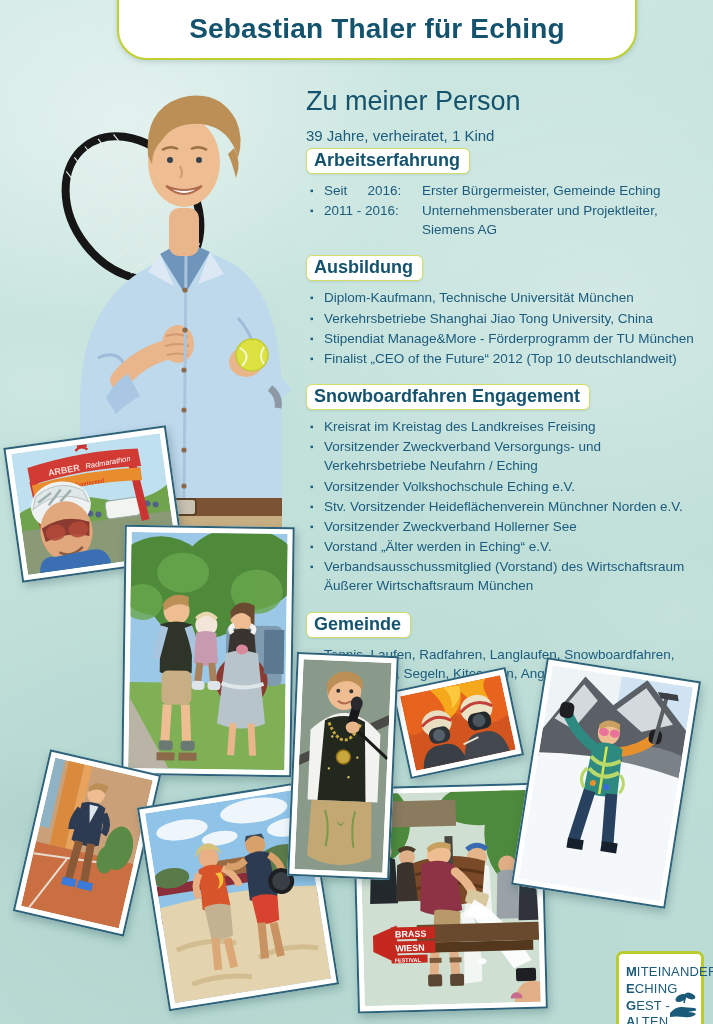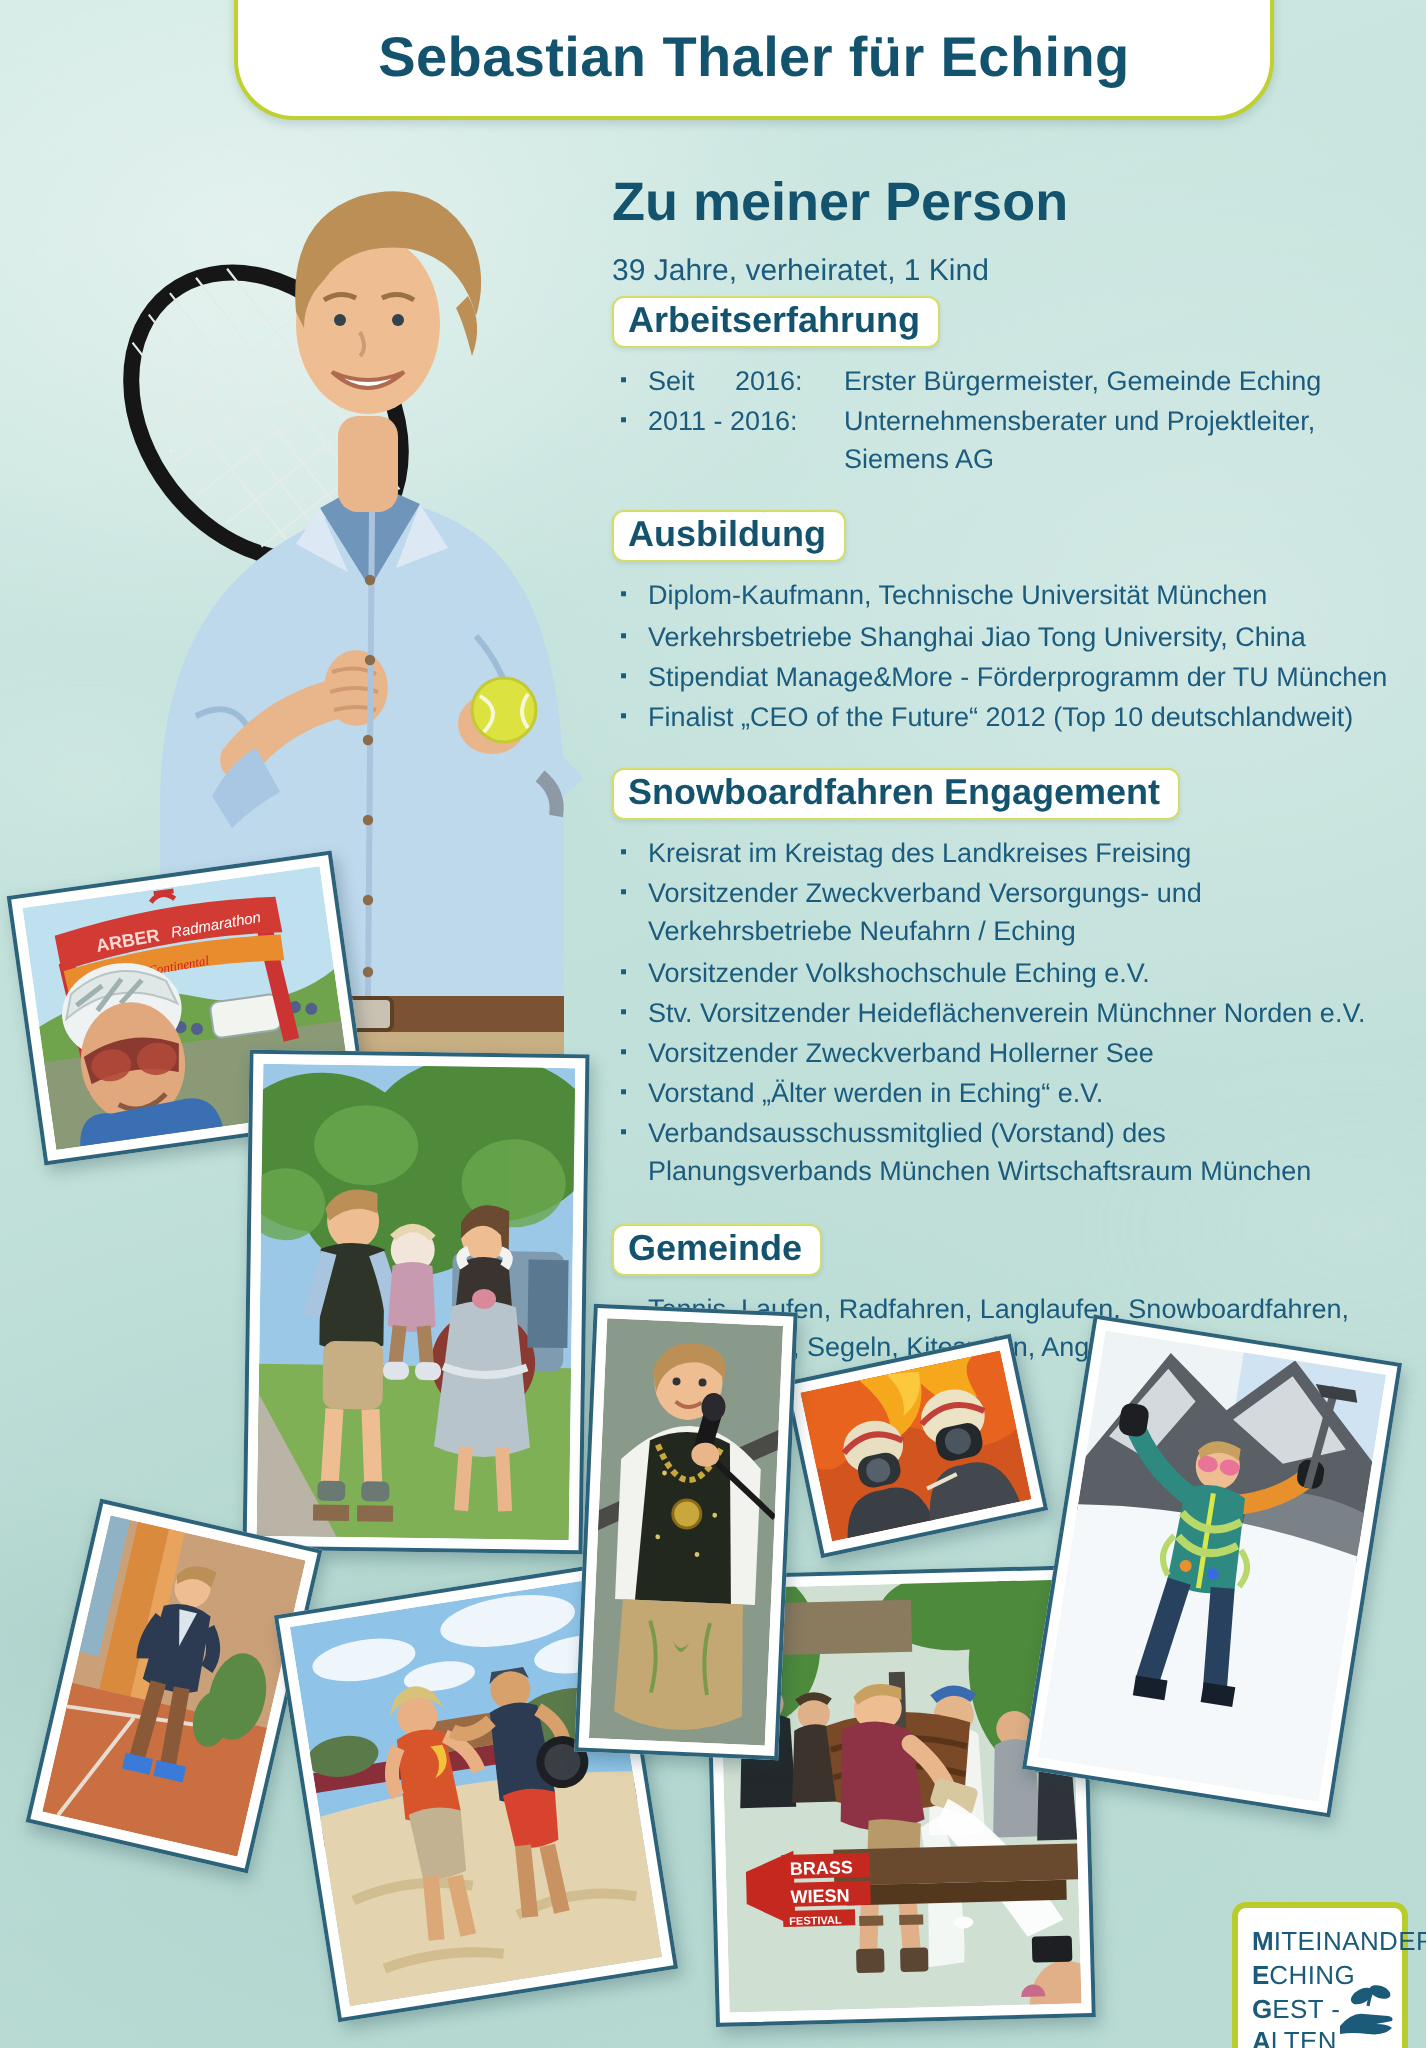--- a/index.html
+++ b/index.html
@@ -16,21 +16,21 @@
       radial-gradient(140px 90px at 6% 38%, rgba(255,255,255,.35), transparent 70%),
       radial-gradient(160px 110px at 4% 80%, rgba(140,180,173,.4), transparent 70%),
       radial-gradient(220px 140px at 95% 60%, rgba(255,255,255,.25), transparent 70%);}
   
   .header-pill{position:absolute;left:117px;top:-32px;width:520px;height:92px;background:#ffffff;
     border:2.5px solid #bfd02f;border-radius:30px;display:flex;align-items:flex-end;justify-content:center;
     padding-bottom:13px;box-sizing:border-box;box-shadow:0 2px 5px rgba(40,80,90,.18);z-index:6;}
   .header-pill h1{margin:0;font-size:28px;font-weight:700;color:#14536e;letter-spacing:.2px;text-align:right;}
   
   .col{position:absolute;left:306px;top:86px;width:392px;z-index:2;}
-  .col h2{margin:0 0 10px 0;font-size:27px;font-weight:700;color:#14536e;}
+  .col h2{margin:0 0 10px 0;font-size:27px;font-weight:400;color:#14536e;}
   .subline{font-size:15px;margin:0 0 4px 0;}
   .badge{display:inline-block;background:#ffffff;border:1.5px solid #d4de66;border-radius:6px;
     padding:1px 9px 2px 7px;font-size:18px;font-weight:700;color:#14536e;
     box-shadow:0 1px 2px rgba(40,80,90,.12);margin:0 0 5px 0;}
   .section{margin-bottom:16px;}
   ul.bullets{list-style:none;margin:2px 0 0 0;padding:0;font-size:13.5px;line-height:1.42;}
   ul.bullets li{display:flex;margin:0 0 1px 0;}
   ul.bullets li::before{content:"▪";flex:0 0 14px;font-size:10px;line-height:1.9;padding-left:4px;color:#1b5b7d;}
   .row-date{flex:0 0 98px;white-space:nowrap;}
   .row-text{flex:1;}
@@ -168,21 +168,21 @@
         <li>
             <span class="row-text">Stv. Vorsitzender Heideflächenverein Münchner Norden e.V.</span>
           </li>
         <li>
             <span class="row-text">Vorsitzender Zweckverband Hollerner See</span>
           </li>
         <li>
             <span class="row-text">Vorstand „Älter werden in Eching“ e.V.</span>
           </li>
         <li>
-            <span class="row-text">Verbandsausschussmitglied (Vorstand) des Planungsverbands München Wirtschaftsraum München</span>
+            <span class="row-text">Verbandsausschussmitglied (Vorstand) des Wirtschaftsraum Äußerer Wirtschaftsraum München</span>
           </li>
       </ul>
     </div>
 
     <div class="section">
       <span class="badge">Gemeinde</span>
       <p class="hobbies-text">Tennis, Laufen, Radfahren, Langlaufen, Snowboardfahren, Bergsteigen, Segeln, Kitesurfen, Angeln</p>
     </div>
   </div>
 

